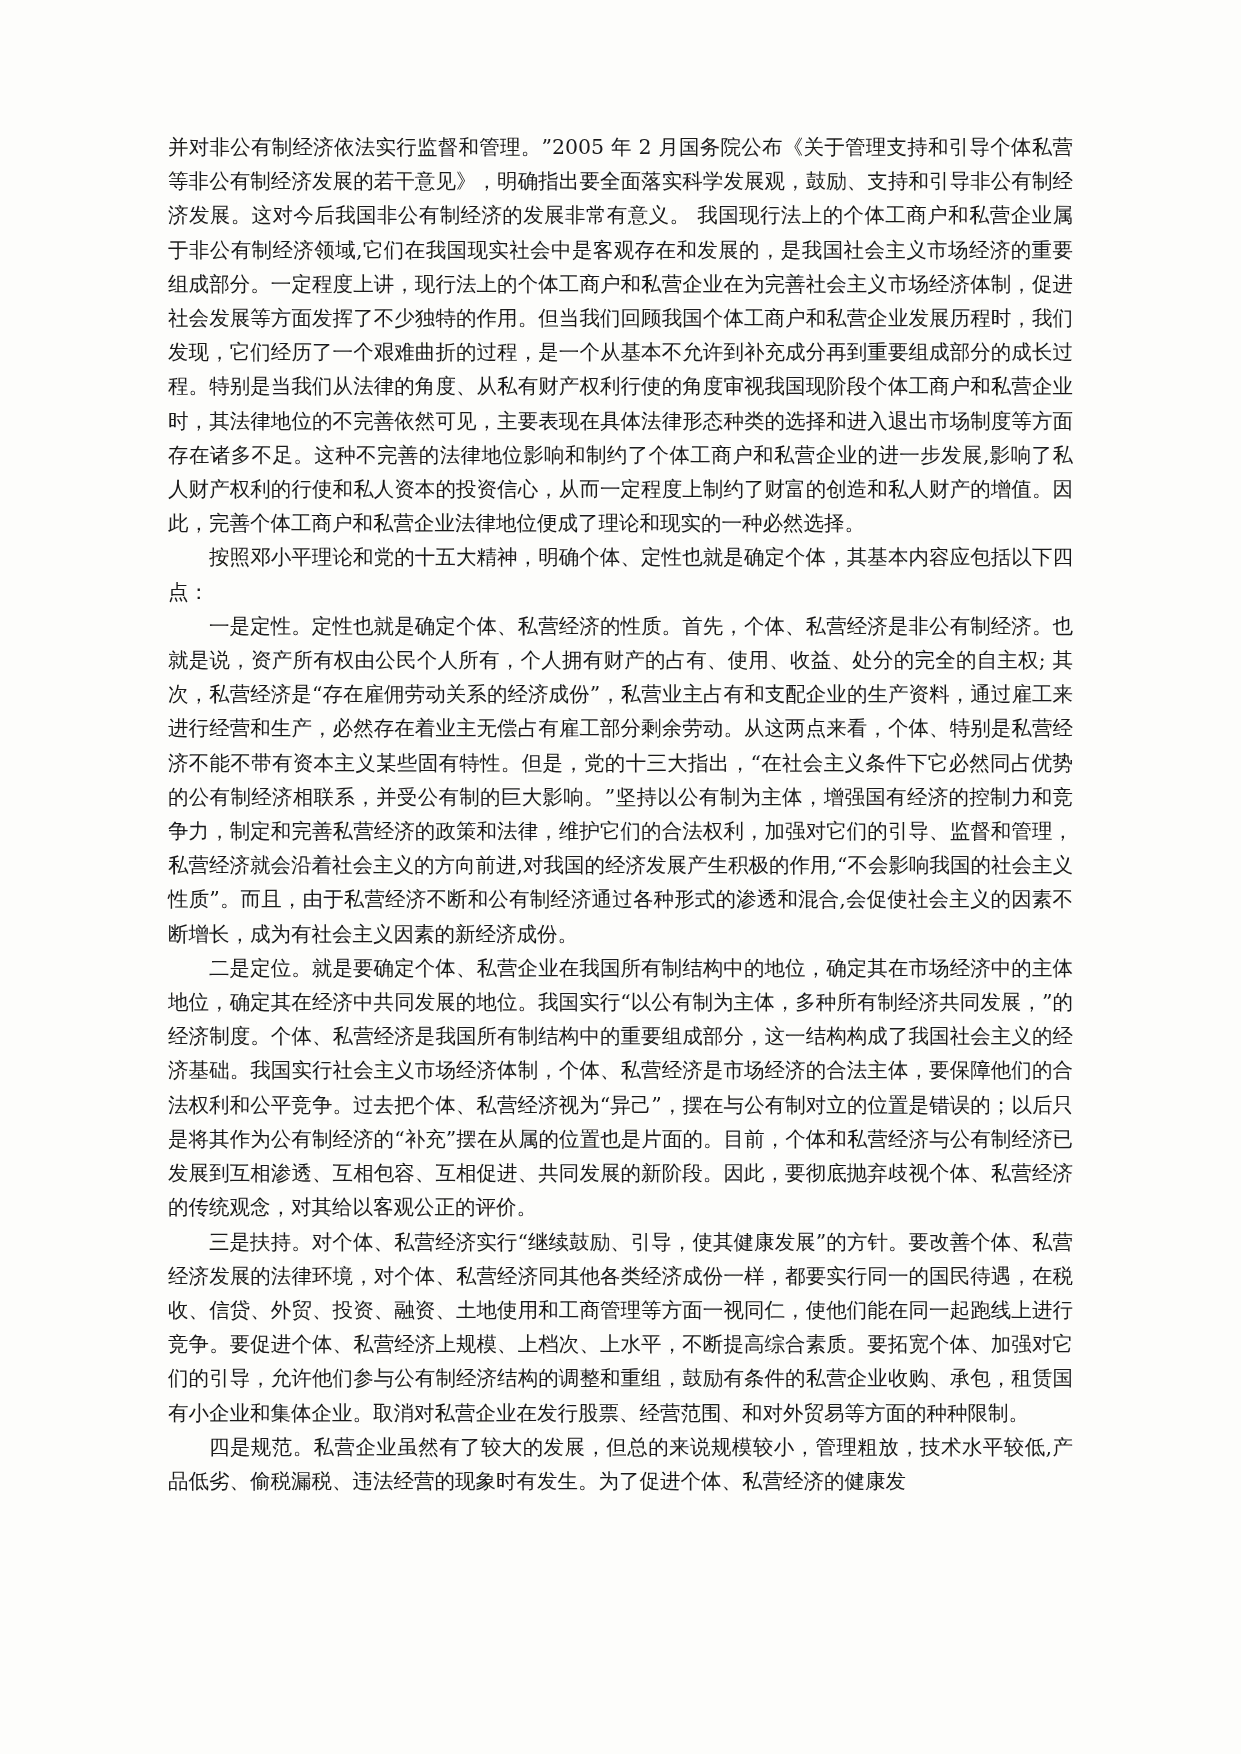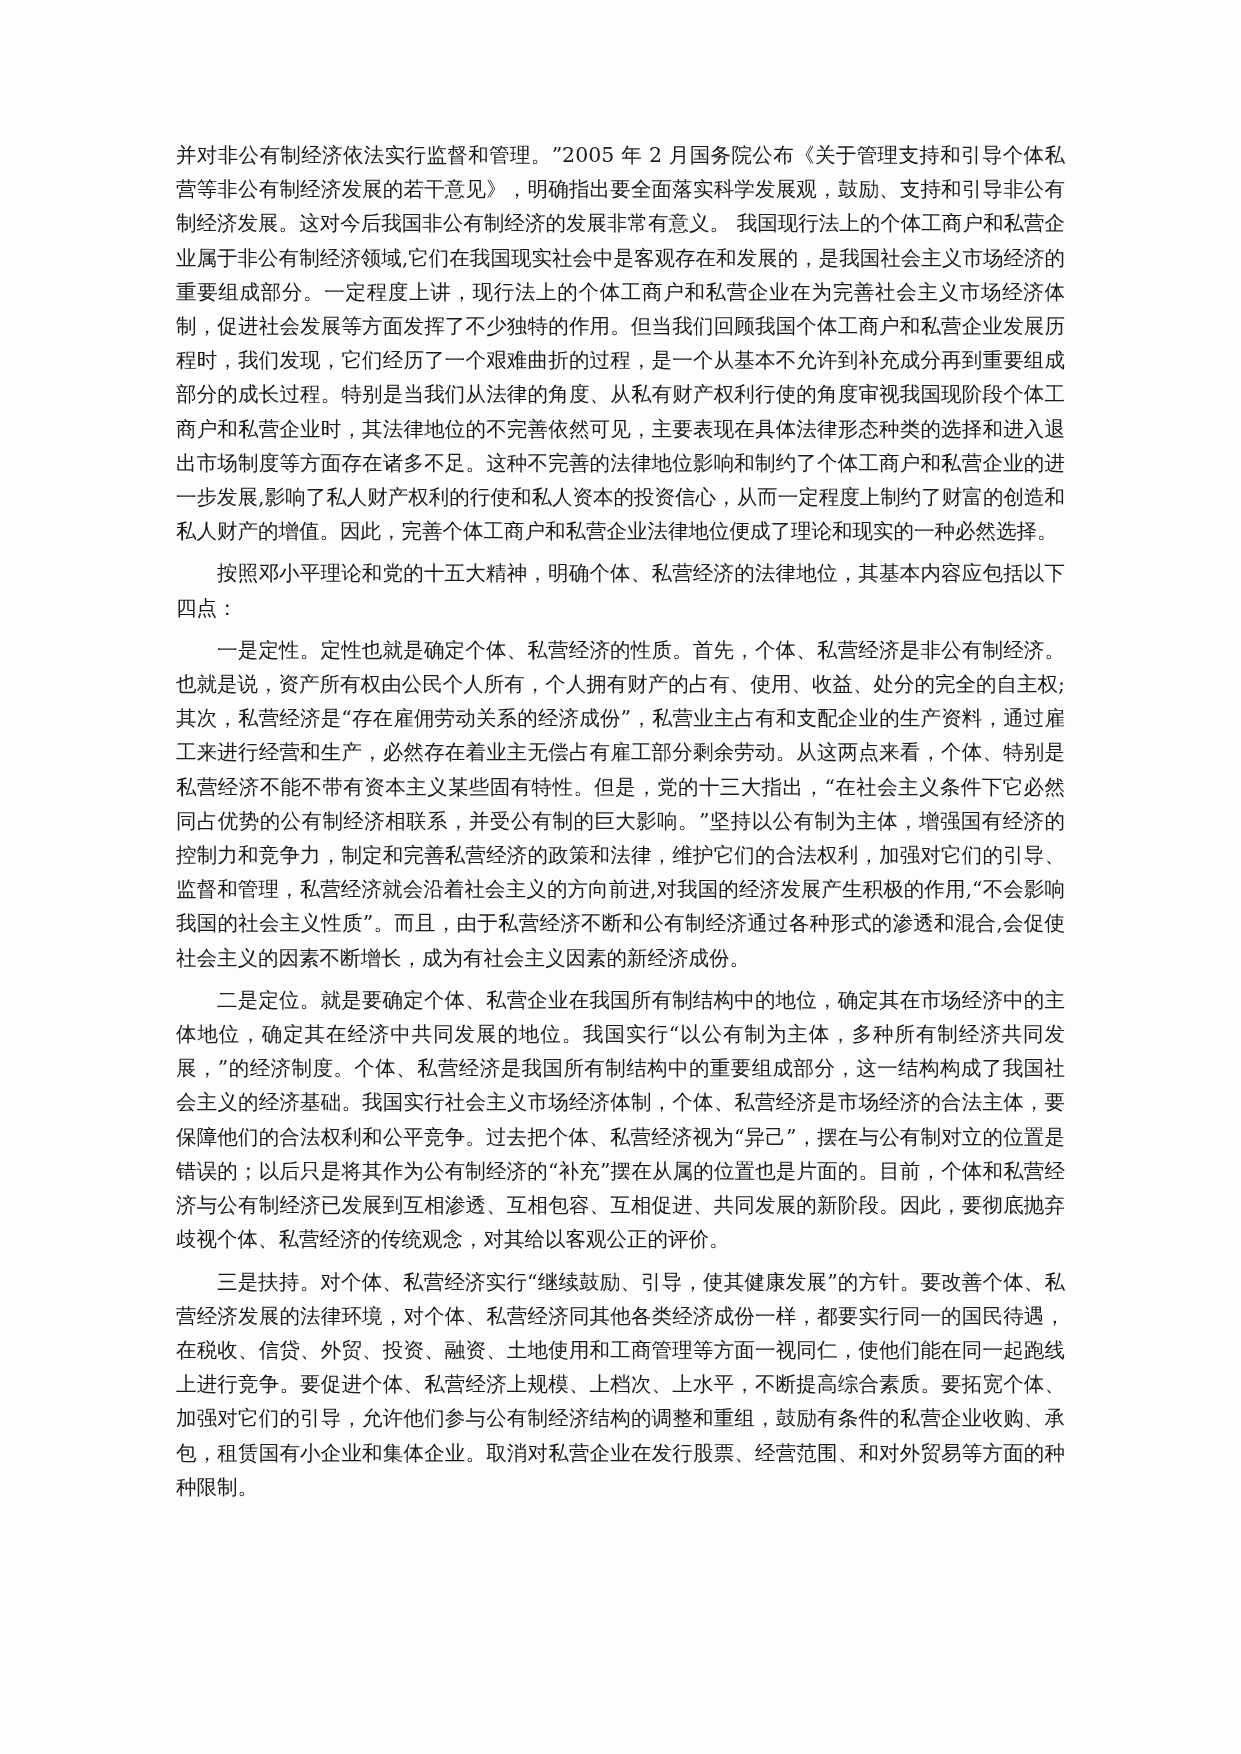--- a/index.html
+++ b/index.html
@@ -17,36 +17,37 @@
     font-family: "DejaVu Serif", "Liberation Serif", serif;
   }
   .doc-body {
     font-size: 20.5px;
     line-height: 34.2px;
     color: #1a1a1a;
     text-align: justify;
     text-justify: inter-ideograph;
   }
   .para {
-    margin: 8px;
+    margin: 0;
     padding: 0;
     text-indent: 0;
     white-space: normal;
   }
   .para.indent {
     text-indent: 2em;
   }
   .para + .para {
     margin-top: 0;
   }
 </style>
 </head>
 <body>
 
 <div class="page">
   <div class="doc-body">
     <p class="para">并对非公有制经济依法实行监督和管理。”2005 年 2 月国务院公布《关于管理支持和引导个体私营等非公有制经济发展的若干意见》，明确指出要全面落实科学发展观，鼓励、支持和引导非公有制经济发展。这对今后我国非公有制经济的发展非常有意义。 我国现行法上的个体工商户和私营企业属于非公有制经济领域,它们在我国现实社会中是客观存在和发展的，是我国社会主义市场经济的重要组成部分。一定程度上讲，现行法上的个体工商户和私营企业在为完善社会主义市场经济体制，促进社会发展等方面发挥了不少独特的作用。但当我们回顾我国个体工商户和私营企业发展历程时，我们发现，它们经历了一个艰难曲折的过程，是一个从基本不允许到补充成分再到重要组成部分的成长过程。特别是当我们从法律的角度、从私有财产权利行使的角度审视我国现阶段个体工商户和私营企业时，其法律地位的不完善依然可见，主要表现在具体法律形态种类的选择和进入退出市场制度等方面存在诸多不足。这种不完善的法律地位影响和制约了个体工商户和私营企业的进一步发展,影响了私人财产权利的行使和私人资本的投资信心，从而一定程度上制约了财富的创造和私人财产的增值。因此，完善个体工商户和私营企业法律地位便成了理论和现实的一种必然选择。</p>
-    <p class="para indent">按照邓小平理论和党的十五大精神，明确个体、私营经济的法律地位，其基本内容应包括以下四点：</p>
+    <p class="para indent">按照邓小平理论和党的十五大精神，明确个体、定性也就是确定个体，其基本内容应包括以下四点：</p>
     <p class="para indent">一是定性。定性也就是确定个体、私营经济的性质。首先，个体、私营经济是非公有制经济。也就是说，资产所有权由公民个人所有，个人拥有财产的占有、使用、收益、处分的完全的自主权; 其次，私营经济是“存在雇佣劳动关系的经济成份”，私营业主占有和支配企业的生产资料，通过雇工来进行经营和生产，必然存在着业主无偿占有雇工部分剩余劳动。从这两点来看，个体、特别是私营经济不能不带有资本主义某些固有特性。但是，党的十三大指出，“在社会主义条件下它必然同占优势的公有制经济相联系，并受公有制的巨大影响。”坚持以公有制为主体，增强国有经济的控制力和竞争力，制定和完善私营经济的政策和法律，维护它们的合法权利，加强对它们的引导、监督和管理，私营经济就会沿着社会主义的方向前进,对我国的经济发展产生积极的作用,“不会影响我国的社会主义性质”。而且，由于私营经济不断和公有制经济通过各种形式的渗透和混合,会促使社会主义的因素不断增长，成为有社会主义因素的新经济成份。</p>
     <p class="para indent">二是定位。就是要确定个体、私营企业在我国所有制结构中的地位，确定其在市场经济中的主体地位，确定其在经济中共同发展的地位。我国实行“以公有制为主体，多种所有制经济共同发展，”的经济制度。个体、私营经济是我国所有制结构中的重要组成部分，这一结构构成了我国社会主义的经济基础。我国实行社会主义市场经济体制，个体、私营经济是市场经济的合法主体，要保障他们的合法权利和公平竞争。过去把个体、私营经济视为“异己”，摆在与公有制对立的位置是错误的；以后只是将其作为公有制经济的“补充”摆在从属的位置也是片面的。目前，个体和私营经济与公有制经济已发展到互相渗透、互相包容、互相促进、共同发展的新阶段。因此，要彻底抛弃歧视个体、私营经济的传统观念，对其给以客观公正的评价。</p>
     <p class="para indent">三是扶持。对个体、私营经济实行“继续鼓励、引导，使其健康发展”的方针。要改善个体、私营经济发展的法律环境，对个体、私营经济同其他各类经济成份一样，都要实行同一的国民待遇，在税收、信贷、外贸、投资、融资、土地使用和工商管理等方面一视同仁，使他们能在同一起跑线上进行竞争。要促进个体、私营经济上规模、上档次、上水平，不断提高综合素质。要拓宽个体、加强对它们的引导，允许他们参与公有制经济结构的调整和重组，鼓励有条件的私营企业收购、承包，租赁国有小企业和集体企业。取消对私营企业在发行股票、经营范围、和对外贸易等方面的种种限制。</p>
+    <p class="para indent">四是规范。私营企业虽然有了较大的发展，但总的来说规模较小，管理粗放，技术水平较低,产品低劣、偷税漏税、违法经营的现象时有发生。为了促进个体、私营经济的健康发</p>
   </div>
 </div>
 
 </body></html>

